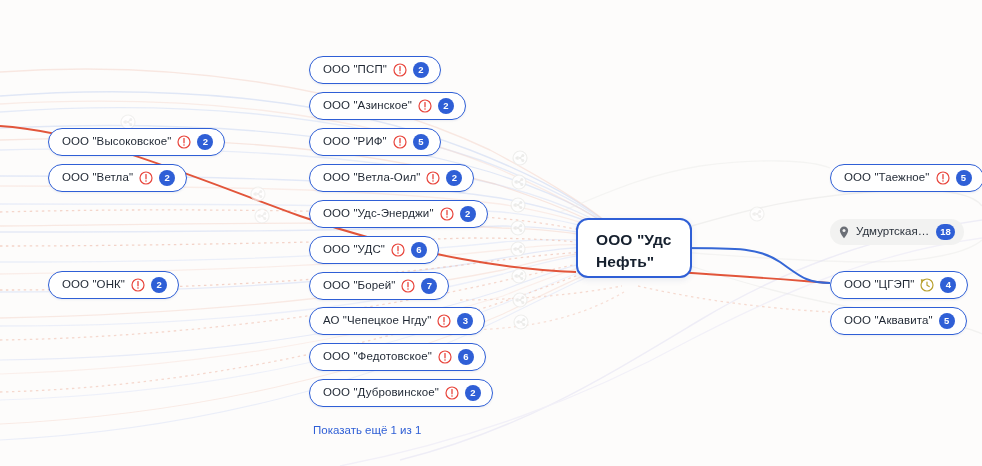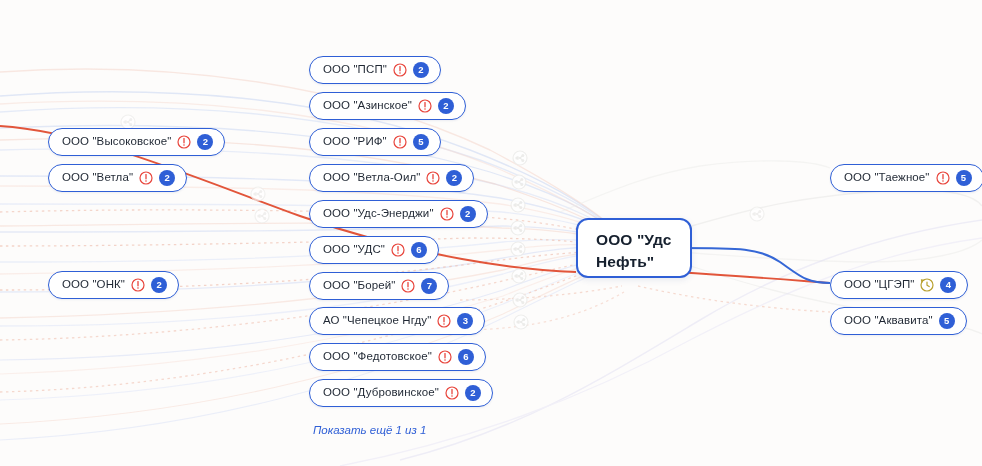--- a/index.html
+++ b/index.html
@@ -373,33 +373,43 @@
     <span class="warn-icon">
       <svg viewBox="0 0 14 14" width="14" height="14">
           <circle cx="7" cy="7" r="6" fill="none" stroke="#e8453c" stroke-width="1.2"></circle>
           <path d="M7,3.6 L7,7.8" stroke="#e8453c" stroke-width="1.3" stroke-linecap="round"></path>
           <circle cx="7" cy="10" r="0.8" fill="#e8453c"></circle>
         </svg>
     </span>
     <span class="badge">5</span>
   </div>
 
+  <div class="region-node" style="left:830px; top:219px;">
+    <span class="pin-icon">
+      <svg viewBox="0 0 10 13" width="10" height="13">
+          <path d="M5,0.6 C2.6,0.6 0.9,2.4 0.9,4.6 C0.9,7.6 5,12.3 5,12.3 C5,12.3 9.1,7.6 9.1,4.6 C9.1,2.4 7.4,0.6 5,0.6 Z" fill="#6b6f76"></path>
+          <circle cx="5" cy="4.6" r="1.5" fill="#f2f2f1"></circle>
+        </svg>
+    </span>
+    <span class="label">Удмуртская…</span>
+    <span class="badge">18</span>
+  </div>
 
   <div class="node" style="left:830px; top:271px;">
     <span class="label">ООО "ЦГЭП"</span>
     <span class="warn-icon">
       <svg viewBox="0 0 14 14" width="14" height="14">
           <circle cx="7" cy="7" r="6" fill="none" stroke="#b8a02e" stroke-width="1.2"></circle>
           <path d="M7,4 L7,7.2 L9.2,8.6" stroke="#b8a02e" stroke-width="1.2" fill="none" stroke-linecap="round" stroke-linejoin="round"></path>
           <path d="M2.0,4.2 L1.4,1.9 L3.8,2.4" stroke="#b8a02e" stroke-width="1.1" fill="none" stroke-linecap="round" stroke-linejoin="round"></path>
         </svg>
     </span>
     <span class="badge">4</span>
   </div>
 
   <div class="node" style="left:830px; top:307px;">
     <span class="label">ООО "Аквавита"</span>
     <span class="badge">5</span>
   </div>
 
-  <div class="more-link" style="left:313px; top:424px;font-style:italic;">Показать ещё 1 из 1</div>
+  <div class="more-link" style="left:313px; top:424px;">Показать ещё 1 из 1</div>
 
 </div>
 
 </body></html>

